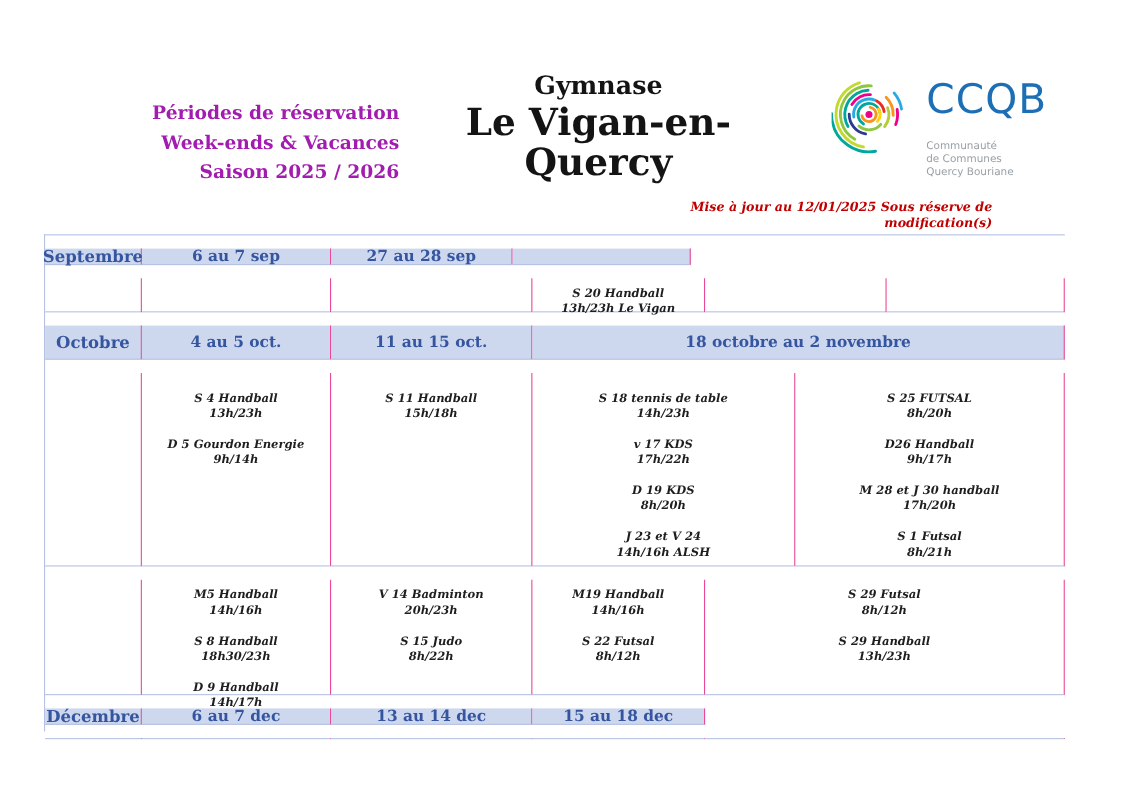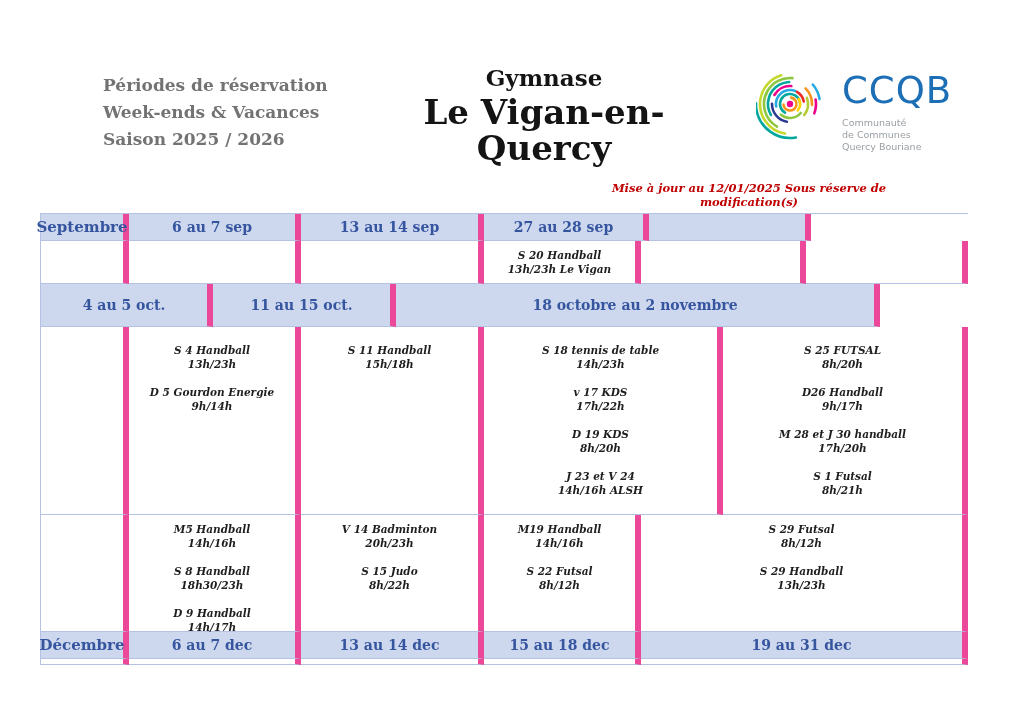--- a/index.html
+++ b/index.html
@@ -1,38 +1,38 @@
 <!DOCTYPE html>
 <html><head>
 <meta charset="utf-8">
 <style>
   html,body{margin:0;padding:0;background:#ffffff;}
   .page{position:relative;width:1024px;height:724px;background:#ffffff;overflow:hidden;
         font-family:"DejaVu Serif",serif;}
 
   
-  .left-title{position:absolute;left:103px;top:72px;width:260px;text-align:left;
-              color:#737373;font-weight:700;font-size:17px;line-height:27px;white-space:pre-line;}
+  .left-title{position:absolute;left:103px;top:90px;width:260px;text-align:right;
+              color:#a21caf;font-weight:700;font-size:17px;line-height:27px;white-space:pre-line;}
   .center-title{position:absolute;left:384px;top:62px;width:320px;text-align:center;color:#141414;}
   .ct1{font-size:23px;font-weight:700;line-height:32px;text-align:center;}
   .ct2{font-size:34px;font-weight:700;line-height:36px;}
-  .update-note{position:absolute;left:584px;top:181px;width:330px;text-align:center;
+  .update-note{position:absolute;left:572px;top:181px;width:330px;text-align:right;
                color:#c00000;font-weight:700;font-style:italic;font-size:11.5px;}
 
   
   .logo{position:absolute;left:756px;top:58px;width:230px;height:104px;display:flex;align-items:flex-start;}
   .logo svg{flex:0 0 auto;}
   .logo-text{margin-left:6px;margin-top:14px;font-family:"DejaVu Sans",sans-serif;}
   .logo-acronym{font-size:37px;font-weight:400;line-height:38px;color:#1d6fb5;letter-spacing:1px;}
-  .logo-subtitle{font-size:9.5px;line-height:12px;color:#9aa0a5;white-space:pre-line;margin-top:7px;}
+  .logo-subtitle{font-size:9.5px;line-height:12px;color:#9aa0a5;white-space:pre-line;margin-top:17px;}
 
   
   .cal{position:absolute;left:40px;top:213px;border-top:1px solid #b6c2e1;border-left:1px solid #b6c2e1;}
   .row{display:flex;}
-  .c{box-sizing:border-box;border-right:6px solid #ec4899;border-bottom:1px solid #b6c2e1;}
+  .c{box-sizing:border-box;border-right:1px solid #ec4899;border-bottom:1px solid #b6c2e1;margin-top:12px;}
   .hdr{background:#cdd7ee;color:#35559f;font-weight:700;font-size:14px;
        display:flex;align-items:center;justify-content:center;text-align:center;}
   .month{font-size:15px;}
   .evt{font-style:italic;font-weight:700;font-size:10.5px;line-height:14px;color:#1e1e1e;
        text-align:center;white-space:pre-line;padding-top:7px;}
   .pad-lg{padding-top:16px;}
 
   
   .w0{width:88px}.w1{width:172px}.w2{width:183px}.w3{width:157px}.w4{width:165px}.w5{width:162px}
   .wm3{width:484px}.wm2{width:327px}.wol{width:239px}.wor{width:245px}
@@ -84,36 +84,36 @@
     </div>
   </div>
 
   <div class="update-note">Mise à jour au 12/01/2025 Sous réserve de modification(s)</div>
 
   <div class="cal">
 
     <div class="row r-sh">
       <div class="c hdr month w0">Septembre</div>
       <div class="c hdr w1">6 au 7 sep</div>
-      <div class="c hdr w2">13 au 14 sep</div>
       <div class="c hdr w4">27 au 28 sep</div>
       <div class="c hdr w5"></div>
     </div>
 
     <div class="row r-sc">
       <div class="c w0"></div>
       <div class="c evt w1"></div>
       <div class="c evt w2"></div>
       <div class="c evt w3">S 20 Handball
 13h/23h Le Vigan</div>
       <div class="c evt w4"></div>
       <div class="c evt w5"></div>
     </div>
 
     <div class="row r-oh">
+      <div class="c hdr month w0">Octobre</div>
       <div class="c hdr w1">4 au 5 oct.</div>
       <div class="c hdr w2">11 au 15 oct.</div>
       <div class="c hdr wm3">18 octobre au 2 novembre</div>
     </div>
 
     <div class="row r-oc">
       <div class="c w0"></div>
       <div class="c evt pad-lg w1">S 4 Handball
 13h/23h
 
@@ -171,21 +171,20 @@
 
 S 29 Handball
 13h/23h</div>
     </div>
 
     <div class="row r-dh">
       <div class="c hdr month w0">Décembre</div>
       <div class="c hdr w1">6 au 7 dec</div>
       <div class="c hdr w2">13 au 14 dec</div>
       <div class="c hdr w3">15 au 18 dec</div>
-      <div class="c hdr wm2">19 au 31 dec</div>
     </div>
 
     <div class="row r-b">
       <div class="c w0"></div>
       <div class="c w1"></div>
       <div class="c w2"></div>
       <div class="c w3"></div>
       <div class="c wm2"></div>
     </div>
 

